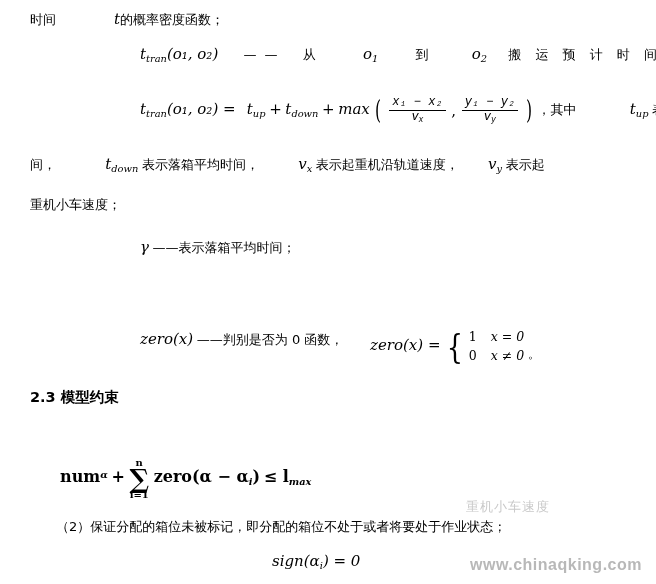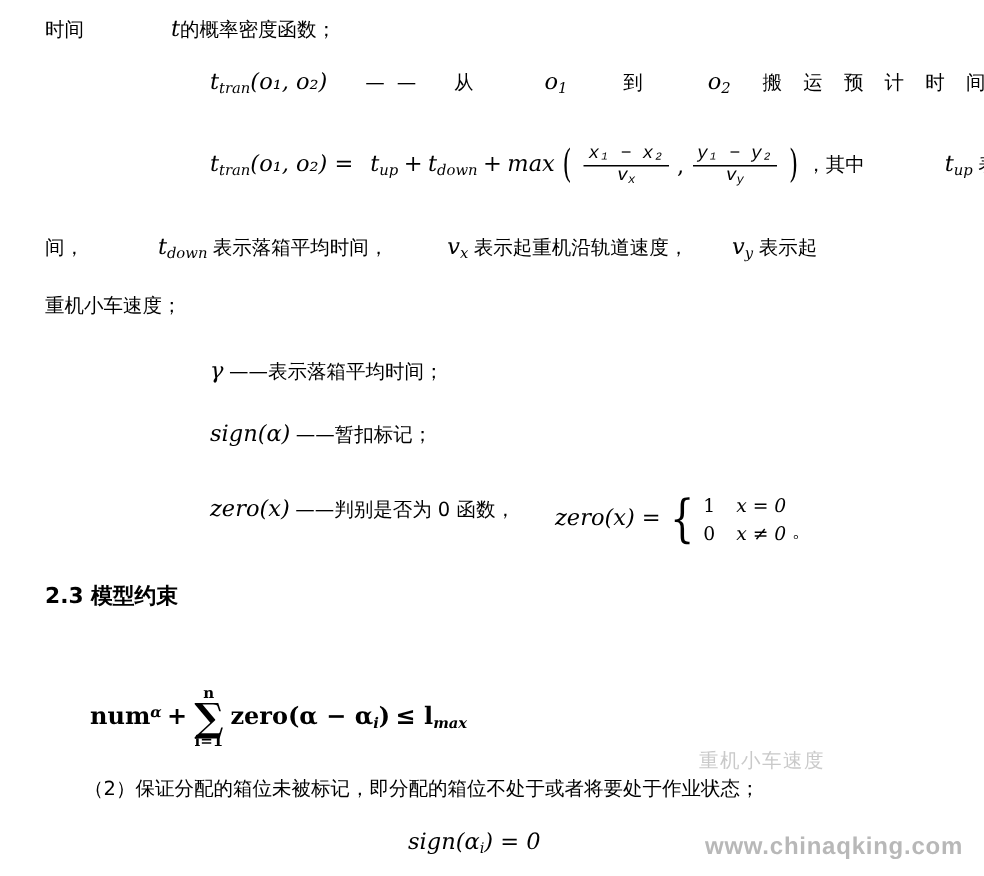--- a/index.html
+++ b/index.html
@@ -217,24 +217,20 @@
     <span style="display:inline-block;width:22px;"></span>
     <span class="math">v</span><span class="math sub">y</span>
     <span class="cn">表示起</span>
   </div>
 
   <div class="line" style="left:140px; top:238px;">
     <span class="math">γ</span>
     <span class="cn">——表示落箱平均时间；</span>
   </div>
 
-  <div class="line" style="left:140px; top:280px;">
-    <span class="math">sign(α)</span>
-    <span class="cn">——暂扣标记；</span>
-  </div>
 
   <div class="line" style="left:140px; top:330px;">
     <span class="math">zero(x)</span>
     <span class="cn">——判别是否为 0 函数，</span>
   </div>
 
   <div class="line" style="left:370px; top:328px;">
     <span class="math">zero(x) =</span>
     <span class="cases">
       <span class="brace">{</span>

